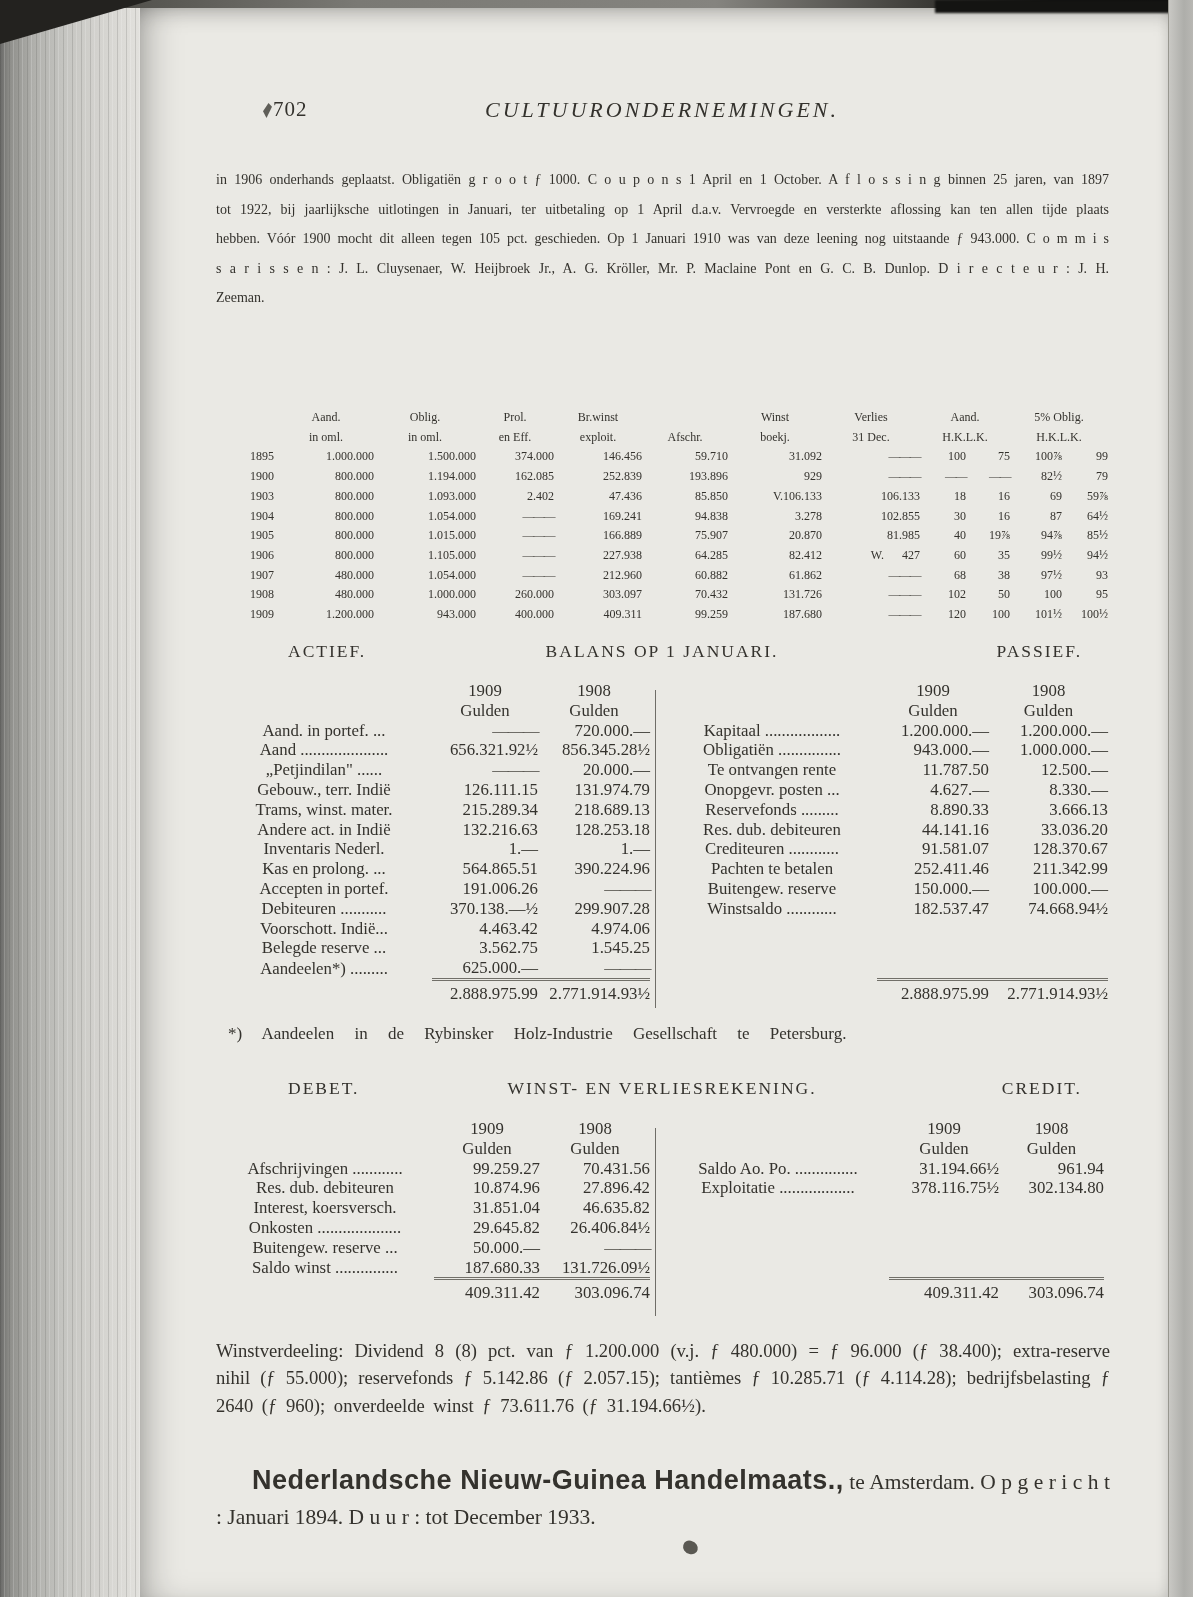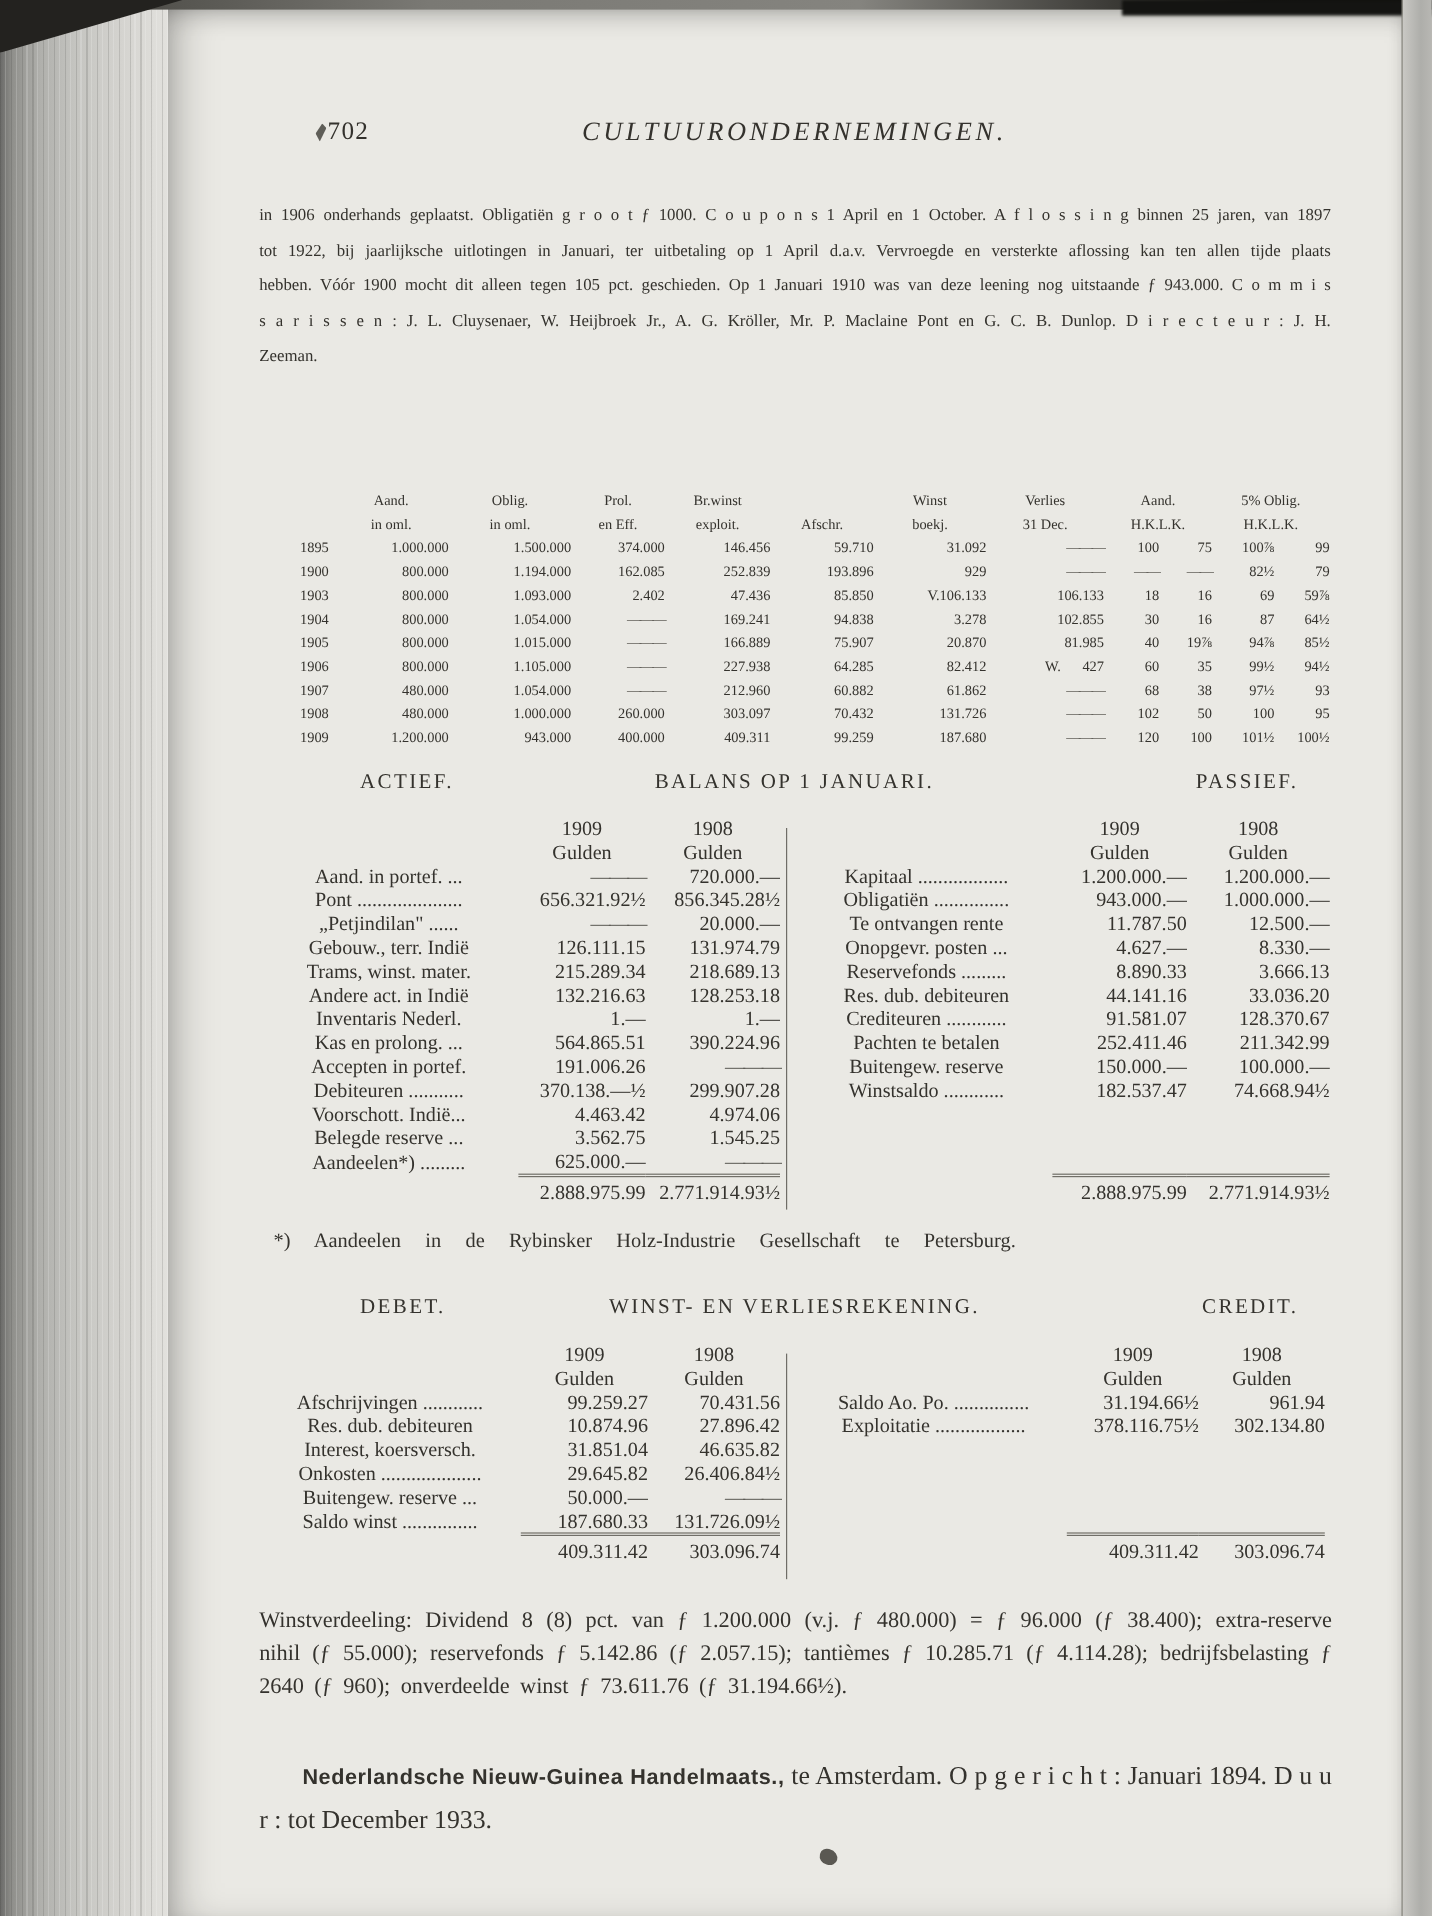--- a/index.html
+++ b/index.html
@@ -34,21 +34,21 @@
     text-align:justify;word-spacing:3.5px;}
   
   .hist{position:absolute;top:408px;left:228px;border-collapse:collapse;font-size:12px;}
   .hist th,.hist td{padding:0;font-weight:normal;white-space:pre;line-height:19.7px;}
   .hist th{text-align:center;}
   .hist td.num{text-align:right;}
   .hist td.yr{text-align:right;padding-right:4px;}
   .dash{letter-spacing:-1.5px;color:#5a5852;}
   
   .section-titles{position:absolute;left:216px;width:892px;height:22px;font-size:17.5px;letter-spacing:2px;}
-  .t-left{position:absolute;left:84px;}
+  .t-left{position:absolute;left:72px;}
   .t-center{position:absolute;left:0;right:0;text-align:center;}
   .t-right{position:absolute;right:26px;margin-left:17px;}
   .bal-titles{top:641px;}
   .wv-titles{top:1078px;}
   
   .fin{border-collapse:collapse;font-size:16.8px;}
   .fin th,.fin td{padding:0;font-weight:normal;line-height:19.8px;white-space:pre;}
   .fin th{text-align:center;}
   .fin td.lbl{text-align:center;}
   .fin td.num{text-align:right;}
@@ -57,21 +57,21 @@
   .wv-wrap{position:absolute;top:1119px;left:216px;width:892px;display:flex;}
   .fin-right{margin-left:17px;}
   .vline{position:absolute;width:1px;background:#6f6d67;}
   .vline1{left:655px;top:690px;height:318px;}
   .vline2{left:655px;top:1128px;height:188px;}
   .footnote{position:absolute;top:1007px;left:228px;width:880px;font-size:17px;word-spacing:16px;}
   .winstv{position:absolute;top:1318px;left:216px;width:894px;font-size:18.6px;line-height:27.6px;
     text-align:justify;word-spacing:4px;}
   .company{position:absolute;top:1441px;left:216px;width:894px;font-size:21.5px;line-height:35.5px;
     text-align:justify;text-indent:36px;}
-  .company .bold{font-family:"Liberation Sans",sans-serif;font-weight:700;font-size:18px;letter-spacing:.5px;}
+  .company .bold{font-family:"Liberation Sans",sans-serif;font-weight:700;font-size:27px;letter-spacing:.5px;}
 </style>
 </head>
 <body>
 
 <div class="stripes"></div>
 <div class="sheet"></div>
 <div class="topstrip"></div>
 <div class="topright"></div>
 <div class="tlcorner"></div>
 
@@ -278,21 +278,21 @@
           <th>Gulden</th>
         </tr>
       </thead>
       <tbody>
         <tr>
           <td class="lbl">Aand. in portef. ...</td>
           <td class="num dash">———</td>
           <td class="num">720.000.—</td>
         </tr>
         <tr>
-          <td class="lbl">Pont .....................</td>
+          <td class="lbl">Aand .....................</td>
           <td class="num">656.321.92½</td>
           <td class="num">856.345.28½</td>
         </tr>
         <tr>
           <td class="lbl">„Petjindilan" ......</td>
           <td class="num dash">———</td>
           <td class="num">20.000.—</td>
         </tr>
         <tr>
           <td class="lbl">Gebouw., terr. Indië</td>

